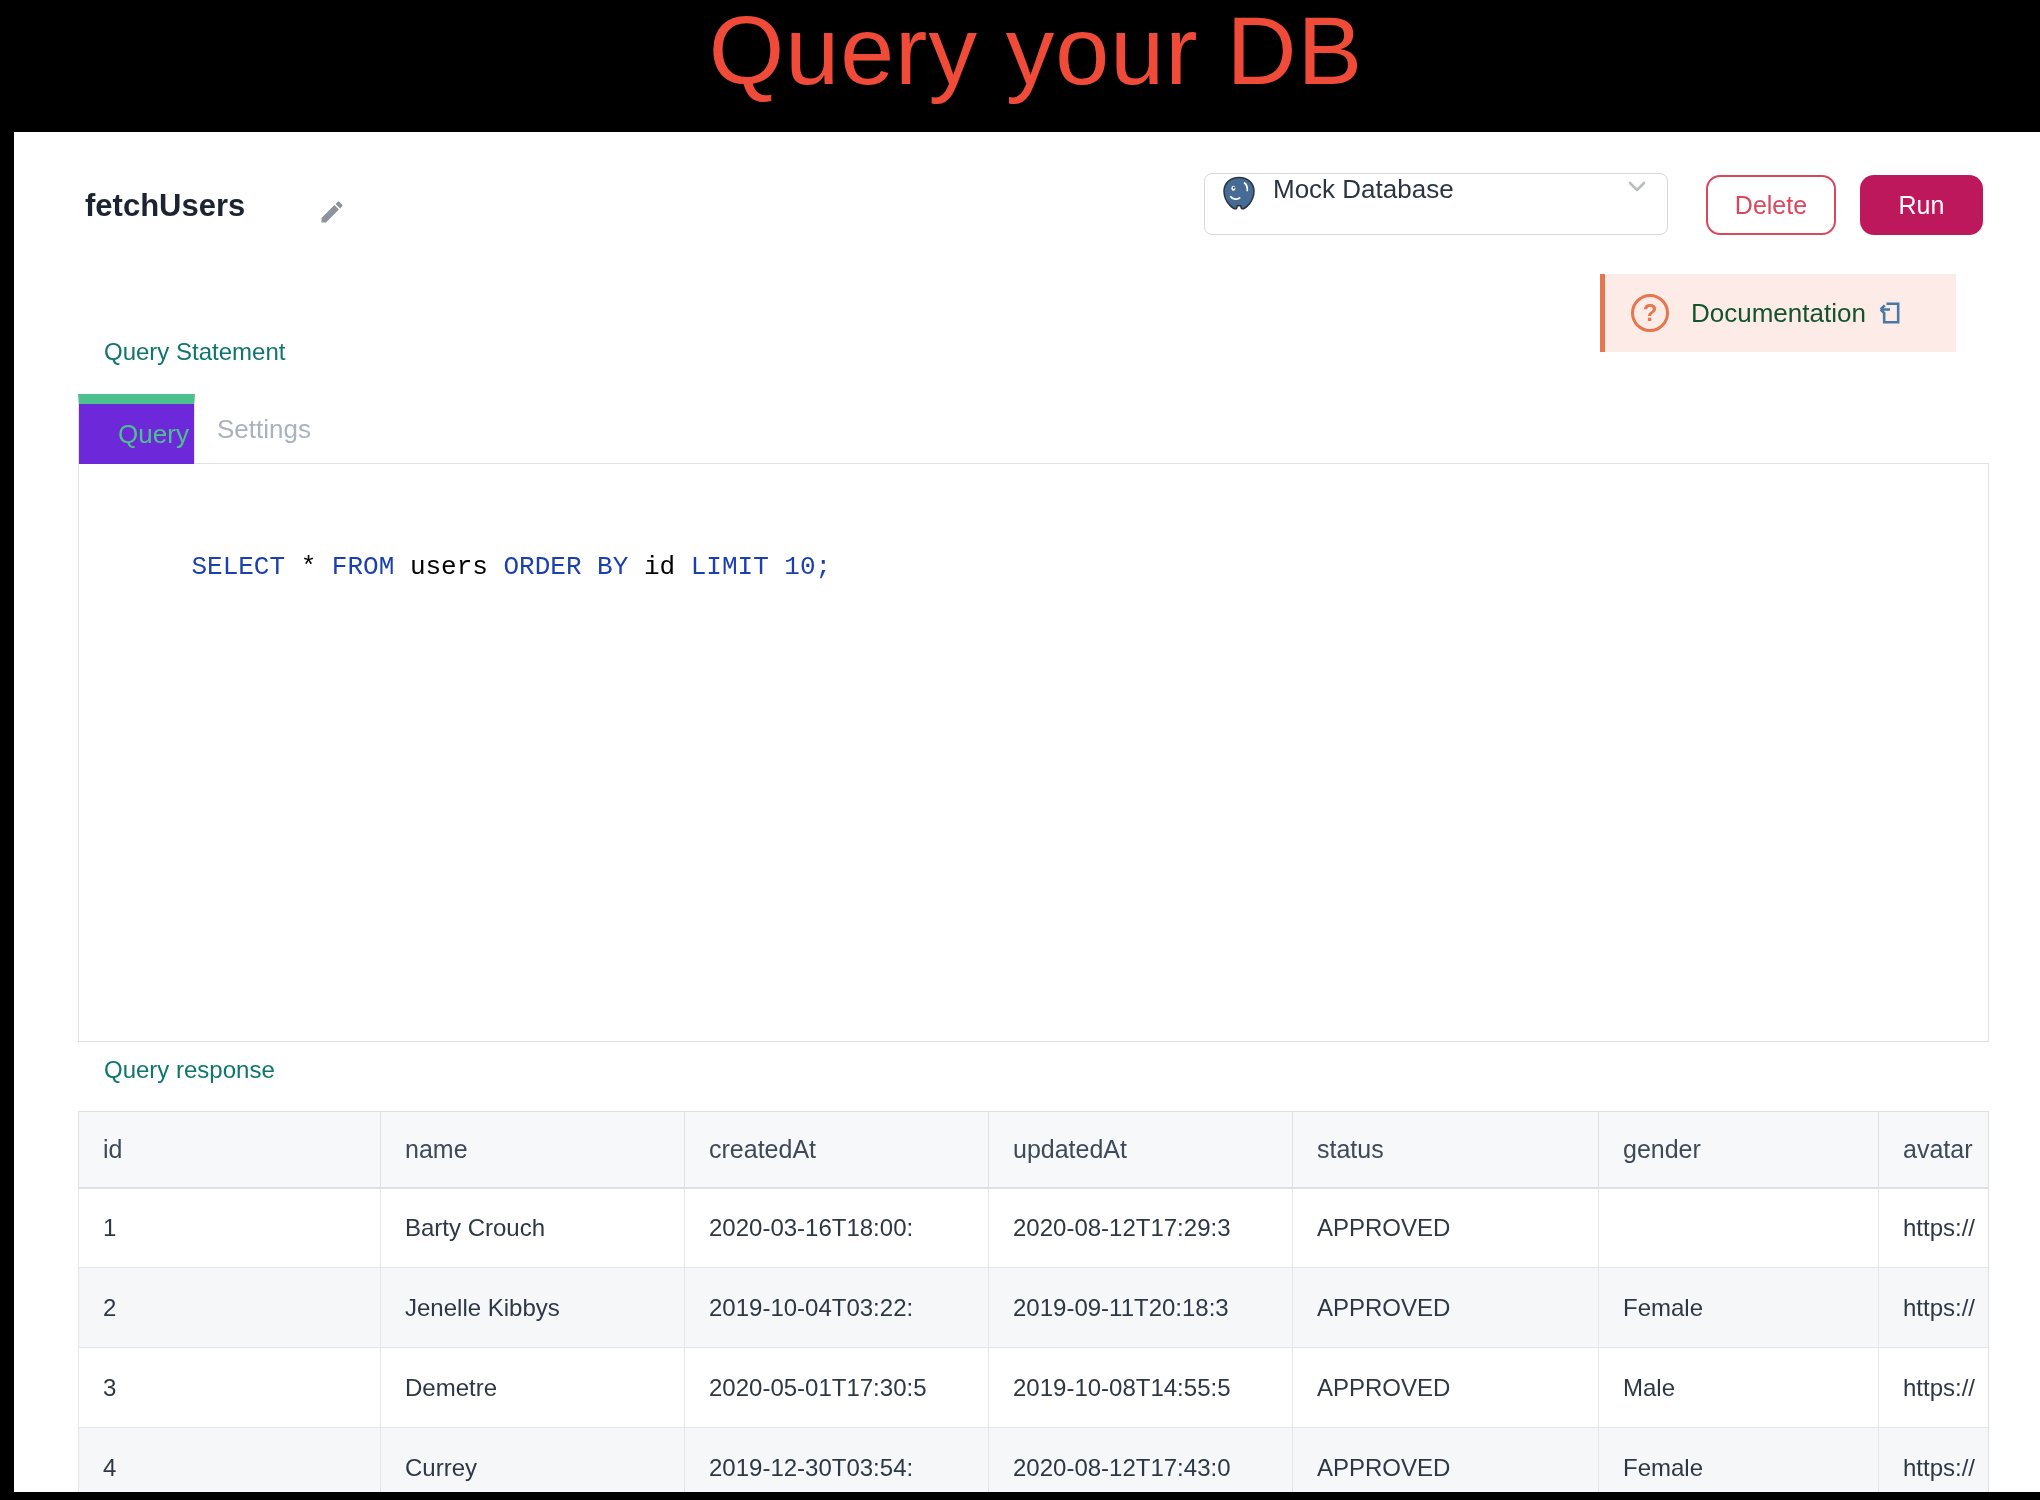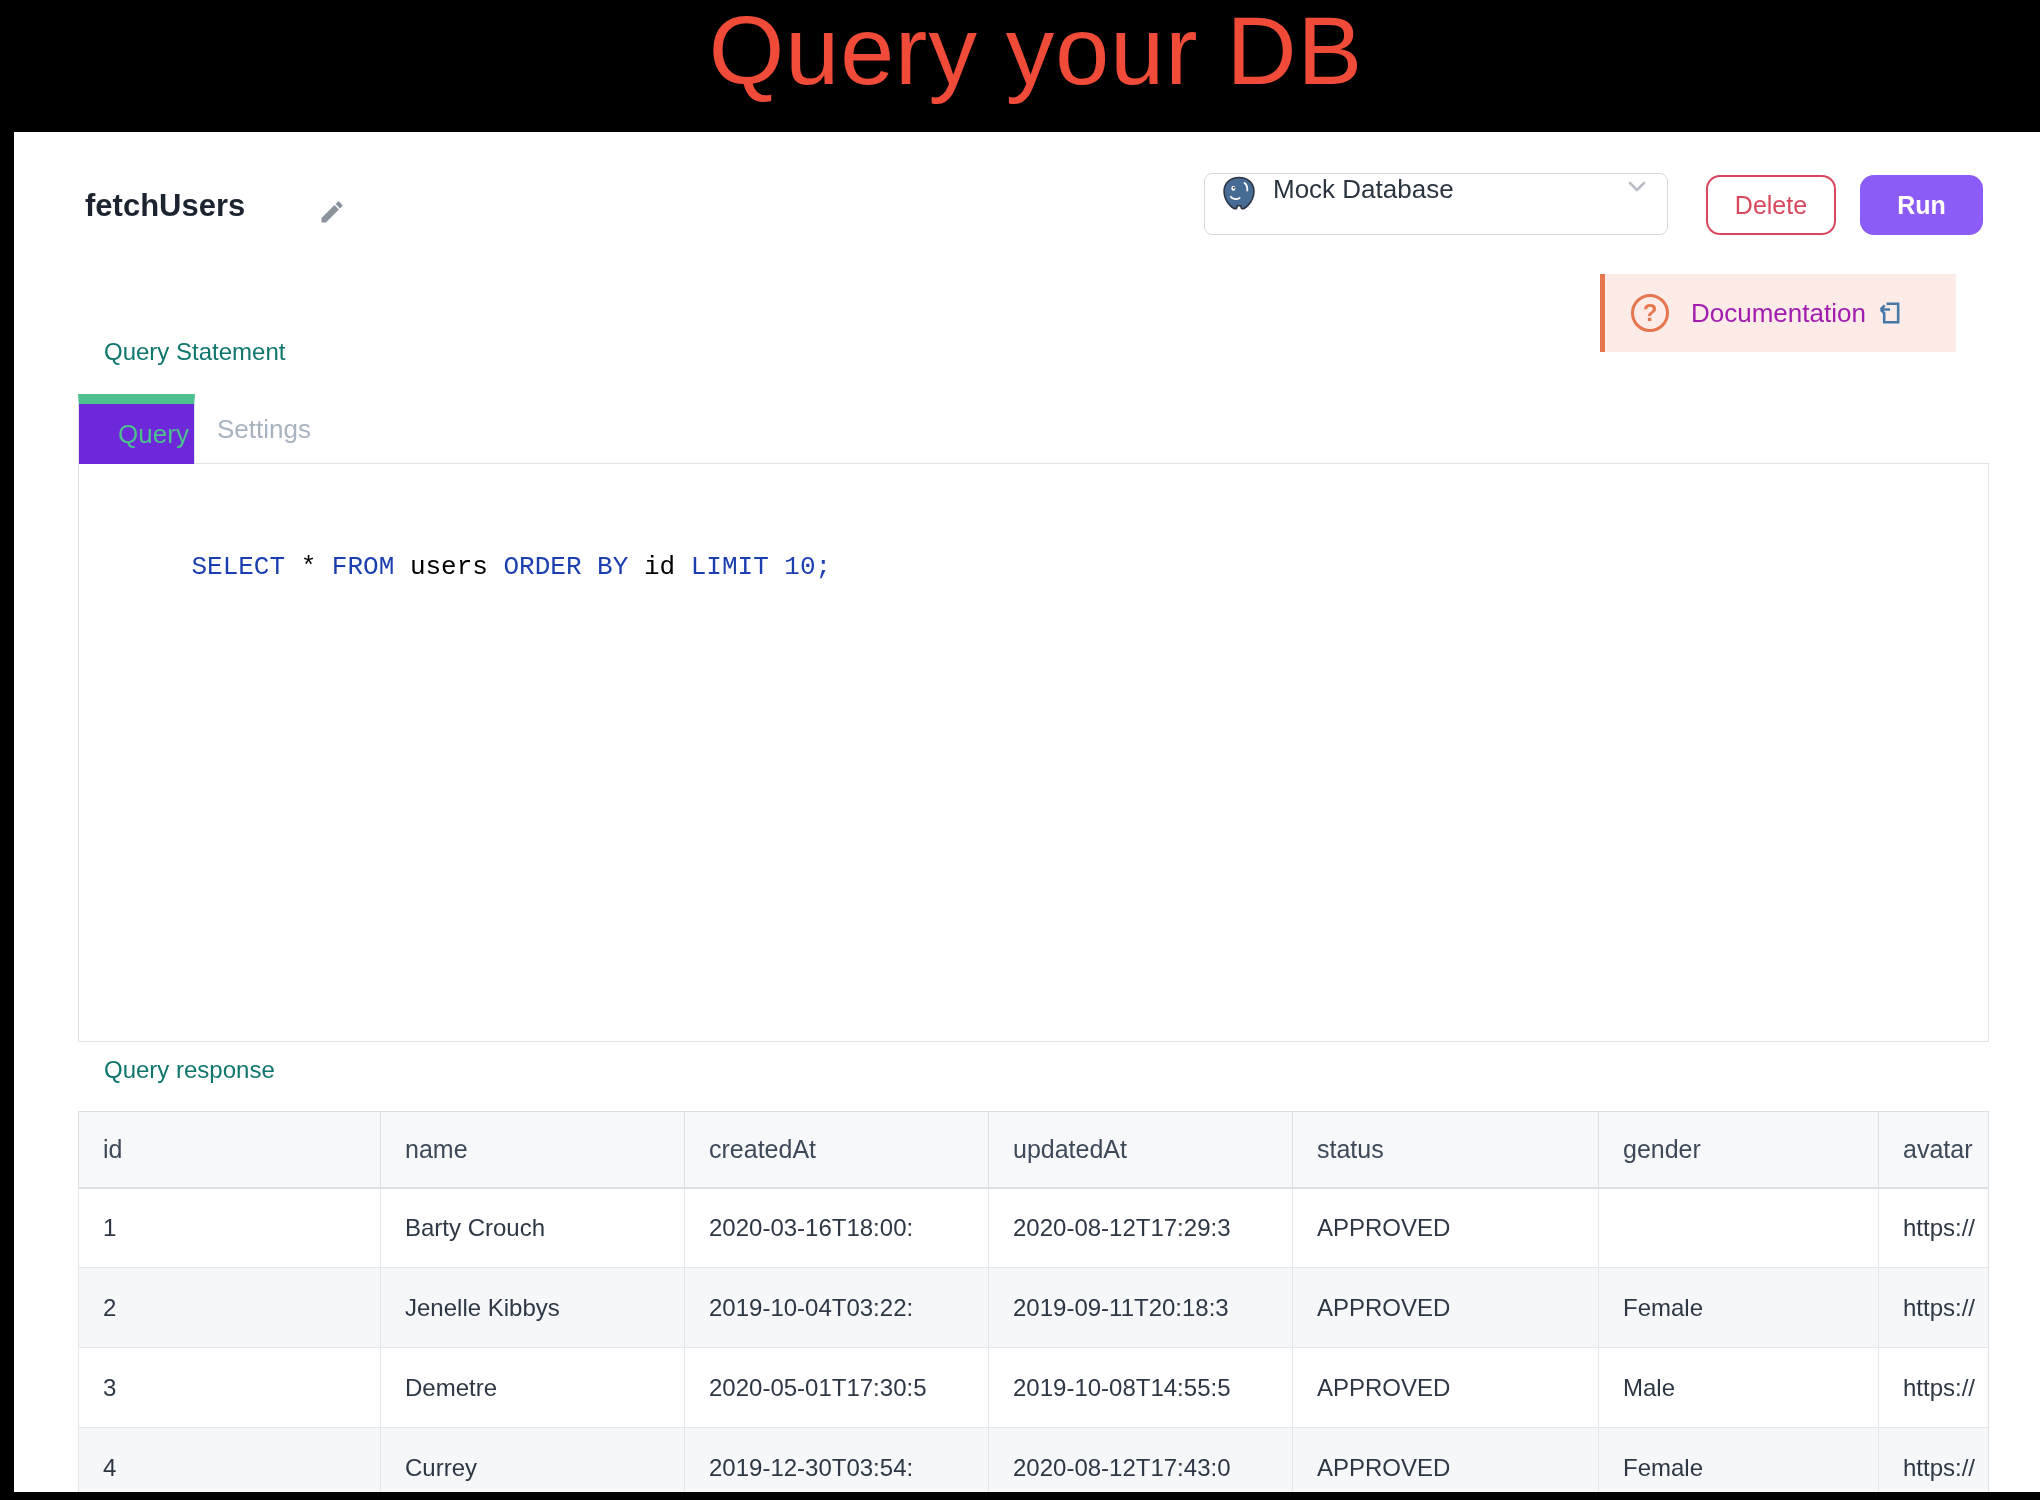--- a/index.html
+++ b/index.html
@@ -15,26 +15,26 @@
   .query-name { position: absolute; left: 85px; top: 188px; font-size: 31px; font-weight: 700; color: #1b2430; }
   .edit-icon { position: absolute; left: 318px; top: 198px; width: 28px; height: 28px; cursor: pointer; }
 
   .resource-select { position: absolute; left: 1204px; top: 173px; width: 464px; height: 62px; border: 1px solid #d4d9de; border-radius: 8px; background: #fff; display: flex; padding: 0 18px 0 14px; cursor: pointer; }
   .resource-select .pg { width: 40px; height: 42px; flex: none; }
   .resource-label { font-size: 26px; color: #2b3540; margin-left: 14px; flex: 1; }
   .chevron { width: 24px; height: 24px; flex: none; }
 
   .btn { position: absolute; top: 175px; height: 60px; border-radius: 14px; font-size: 25px; display: flex; align-items: center; justify-content: center; cursor: pointer; }
   .btn-delete { left: 1706px; width: 130px; background: #ffffff; border: 2px solid #d8475e; color: #d8475e; font-weight: 500; }
-  .btn-run { left: 1860px; width: 123px; background: #8b5cf6; border: none; color: #ffffff; font-weight: 700; }
+  .btn-run { left: 1860px; width: 123px; background: #be185d; border: none; color: #ffffff; font-weight: 400; }
 
   
   .doc-box { position: absolute; left: 1600px; top: 274px; width: 356px; height: 78px; background: #fcebe7; border-left: 5px solid #e5764e; display: flex; align-items: center; padding-left: 26px; cursor: pointer; }
   .q-icon { width: 38px; height: 38px; border: 3px solid #e5764e; border-radius: 50%; color: #e5764e; font-size: 24px; font-weight: 700; display: flex; align-items: center; justify-content: center; flex: none; }
-  .doc-label { color: #a21caf; font-size: 26px; margin-left: 22px; }
+  .doc-label { color: #14532d; font-size: 26px; margin-left: 22px; }
   .doc-ext { width: 28px; height: 28px; margin-left: 10px; }
 
   
   .section-label { position: absolute; font-size: 24px; color: #0f766e; margin-left: 26px; }
   .lbl-statement { left: 78px; top: 338px; }
   .lbl-response { left: 78px; top: 1056px; }
 
   .tab { position: absolute; top: 394px; height: 70px; display: flex; align-items: center; justify-content: center; font-size: 26px; cursor: pointer; }
   .tab-query { left: 78px; width: 117px; background: #6d28d9; border-left: 1px solid #dfe3e8; border-right: 1px solid #dfe3e8; border-top: 10px solid #4cc18e; color: #4cc18e; z-index: 3; padding-left: 34px; }
   .tab-settings { left: 196px; width: 136px; color: #a9b3bf; background: transparent; }

